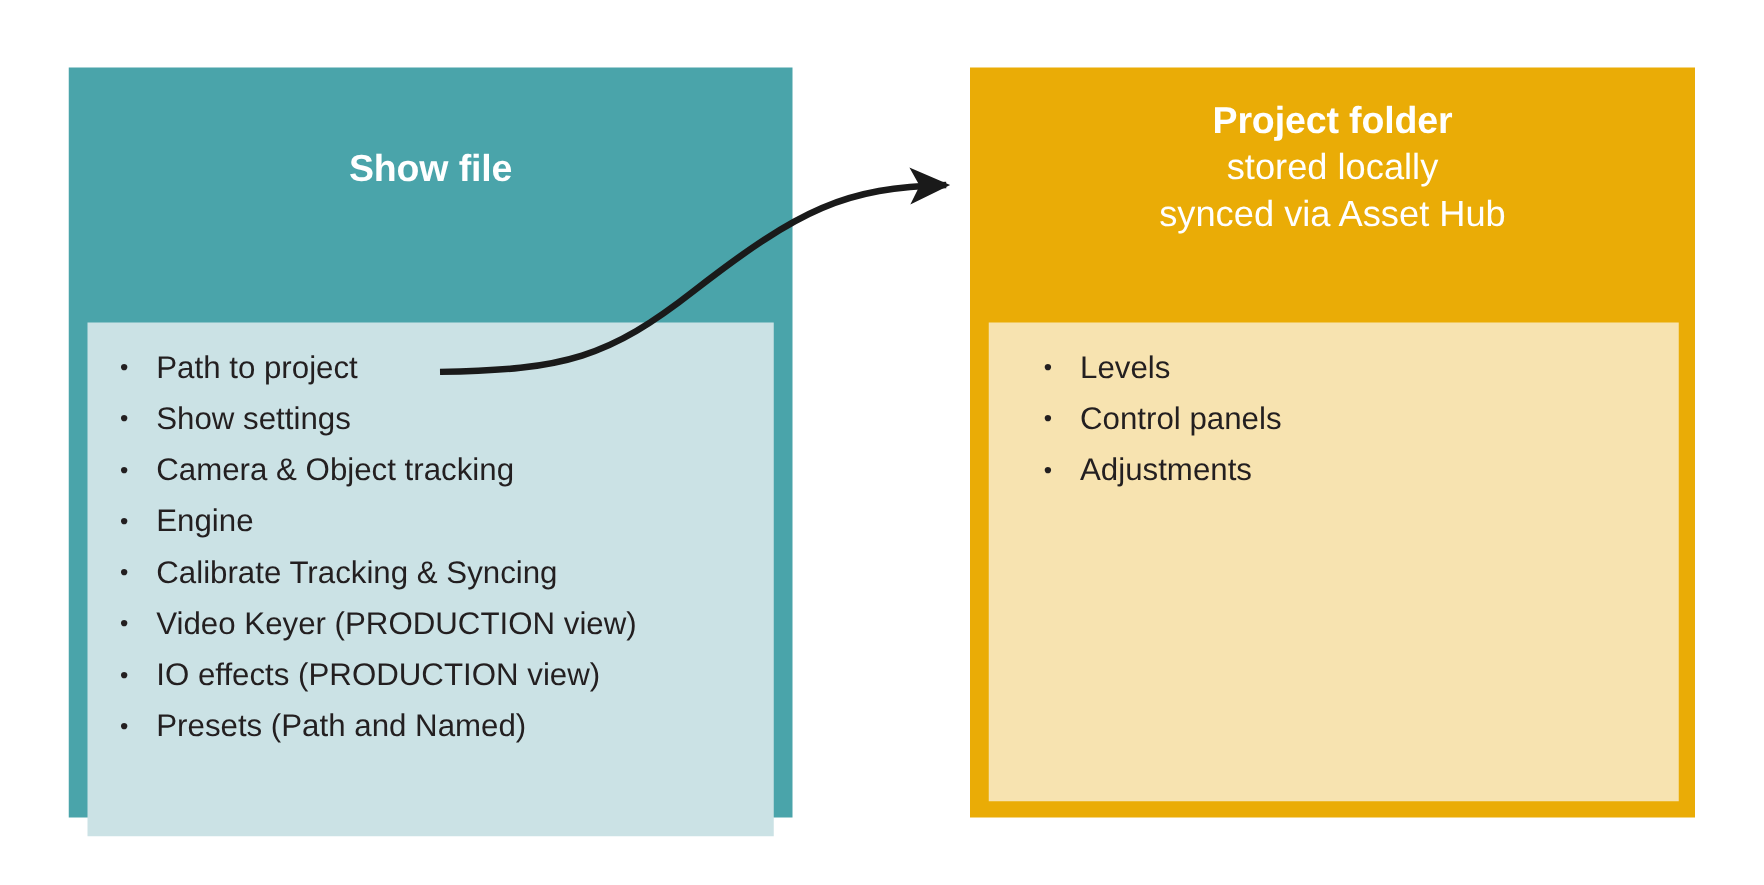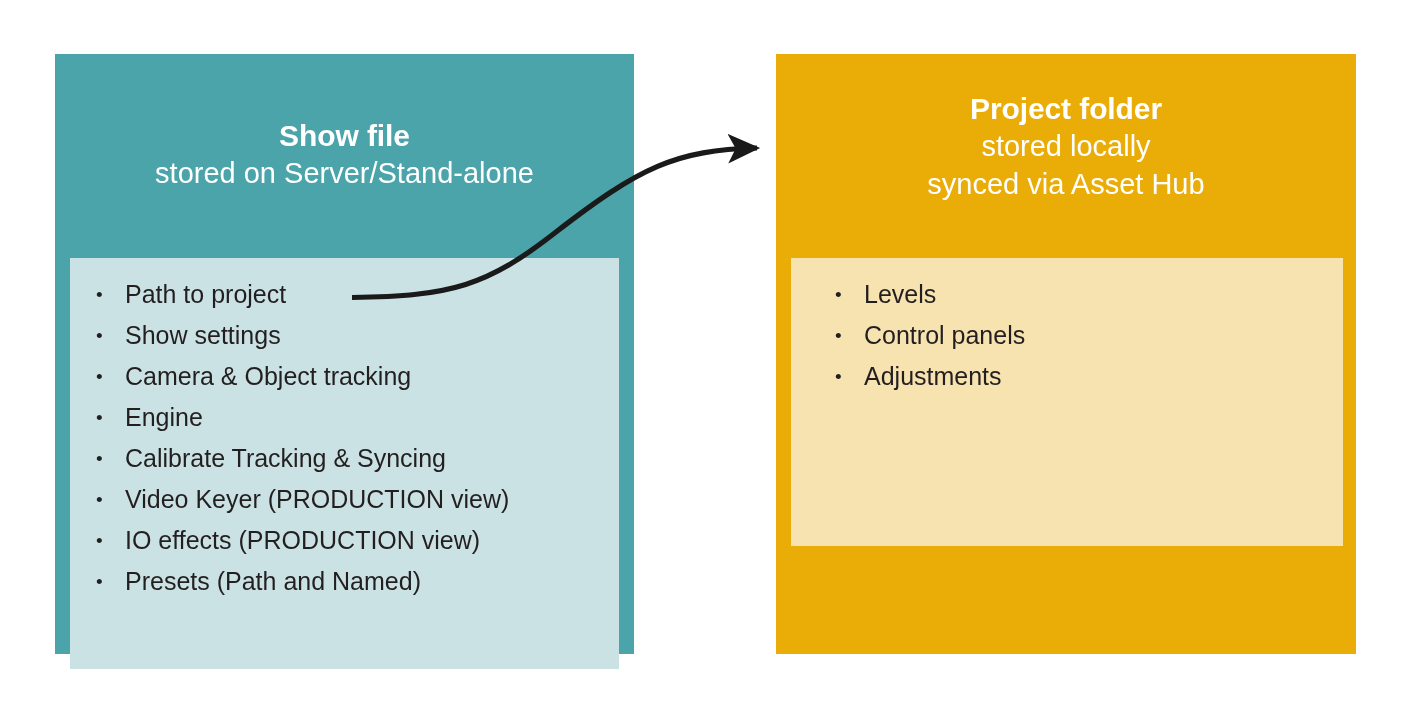--- a/index.html
+++ b/index.html
@@ -61,40 +61,40 @@
     font-size: 30px;
     font-weight: bold;
     letter-spacing: -0.1px;
   }
   .panel-subtitle {
     display: block;
     font-size: 29px;
     font-weight: normal;
   }
   .panel-left .panel-header { padding-top: 45px; margin-top: 18px; }
-  .panel-right .panel-header { padding-top: 36px; }
+  .panel-right .panel-header { padding-top: 24px; }
 
   
   .inner-box {
     position: absolute;
     box-sizing: border-box;
     padding: 16px 18px 16px 22px;
   }
   .inner-left {
     left: 70px;
     top: 258px;
     width: 549px;
     height: 411px;
     background: #cbe2e5;
   }
   .inner-right {
     left: 791px;
     top: 258px;
     width: 552px;
-    height: 288px;
+    height: 383px;
     background: #f7e3b0;
     padding-left: 40px;
   }
 
   ul.bullet-list {
     list-style: none;
     margin: 0;
     padding: 0;
   }
   ul.bullet-list > li {
@@ -125,21 +125,20 @@
   }
 </style>
 </head>
 <body>
 
 <div class="diagram">
 
   <div class="panel panel-left">
     <div class="panel-header">
       <span class="panel-title">Show file</span>
-      <span class="panel-subtitle">stored on Server/Stand-alone</span>
     </div>
   </div>
 
   <div class="inner-box inner-left">
     <ul class="bullet-list">
       <li>Path to project</li>
       <li>Show settings</li>
       <li>Camera &amp; Object tracking</li>
       <li>Engine</li>
       <li>Calibrate Tracking &amp; Syncing</li>

